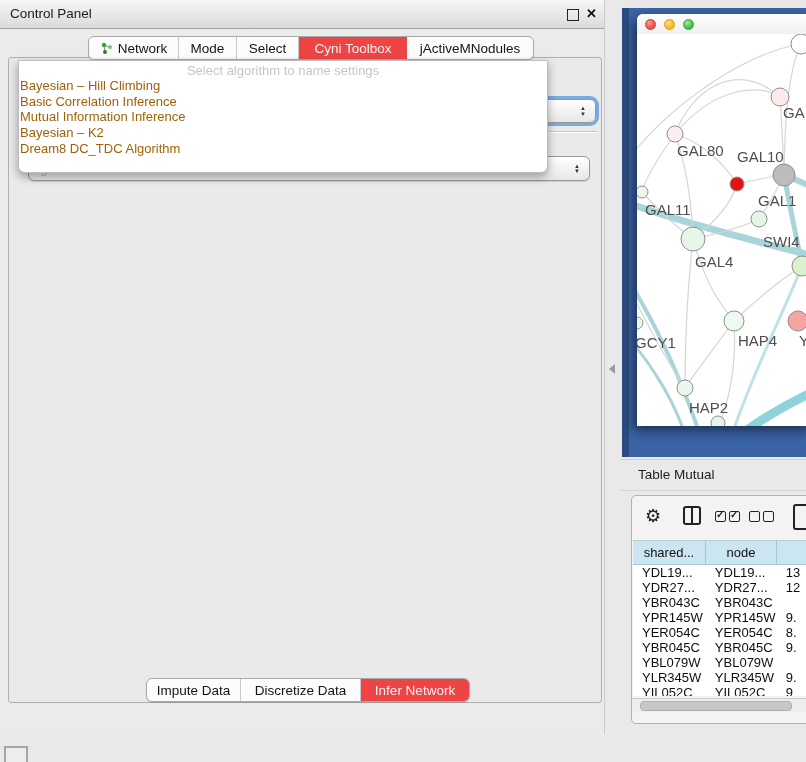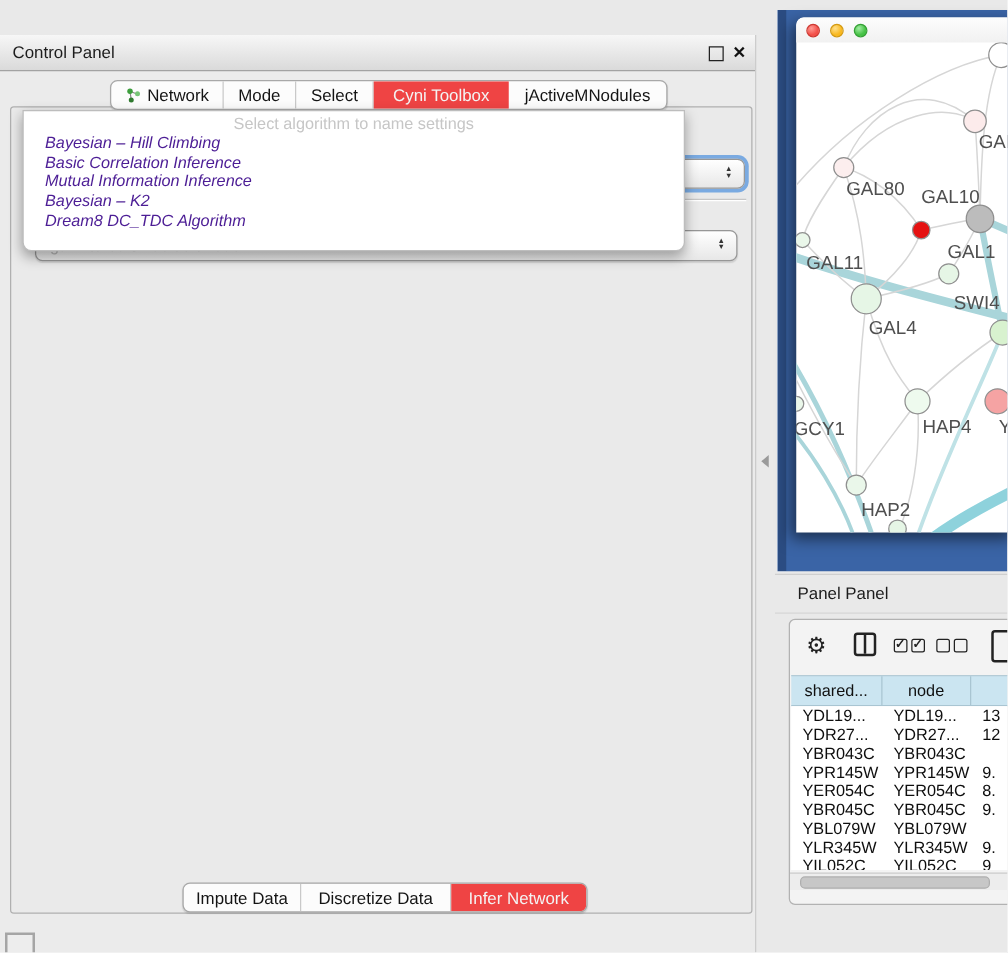--- a/index.html
+++ b/index.html
@@ -1,21 +1,21 @@
 <!DOCTYPE html>
 <html><head>
 <meta charset="utf-8">
 <style>
   html,body{margin:0;padding:0;}
   .screen{position:relative;width:806px;height:762px;overflow:hidden;background:#e9e9e9;
           font-family:"Liberation Sans",sans-serif;font-size:13px;color:#1a1a1a;}
   .abs{position:absolute;}
 
   
-  .ctrl{left:0;top:0;width:604px;height:734px;background:#ebebeb;border-right:1px solid #cccccc;margin-top:28px;}
+  .ctrl{left:0;top:0;width:604px;height:734px;background:#ebebeb;border-right:1px solid #cccccc;}
   .titlebar{left:0;top:0;width:604px;height:28px;background:linear-gradient(#f7f7f7,#dadada);
             border-bottom:1px solid #a2a2a2;}
   .titlebar .t{position:absolute;left:10px;top:6px;font-size:13.5px;color:#1c1c1c;}
   .float-ico{position:absolute;left:567px;top:9px;width:10px;height:10px;border:1.5px solid #222;background:transparent;}
   .close-ico{position:absolute;left:586px;top:6px;font-size:13px;font-weight:bold;color:#111;}
 
   
   .tabstrip{display:flex;background:#fcfcfc;border:1px solid #a8a8a8;border-radius:6px;
             overflow:hidden;box-shadow:0 1px 1px rgba(0,0,0,.12);z-index:10;}
   .tab{display:flex;align-items:center;justify-content:center;font-size:13.5px;color:#141414;
@@ -34,21 +34,21 @@
   .combo::after{content:"▲\A▼";white-space:pre;position:absolute;right:9px;top:50%;
                 transform:translateY(-50%);font-size:6px;line-height:5.5px;color:#333;text-align:center;}
   .combo.focused{box-shadow:0 0 0 3px rgba(110,163,224,.9);}
   .etch{border-top:1px solid #c6c6c6;border-bottom:1px solid #ffffff;height:0;}
 
   
   .popup{left:18px;top:60px;width:528px;height:111px;background:#ffffff;border:1px solid #bdbdbd;
          border-radius:0 0 7px 7px;box-shadow:0 4px 10px rgba(0,0,0,.35);z-index:40;}
   .popup .hint{position:absolute;left:0;top:2px;width:100%;text-align:center;color:#c6c6c6;font-size:13px;}
   .popup .items{position:absolute;left:1px;top:17px;right:1px;}
-  .dd-item{height:15.7px;line-height:15.7px;padding-left:16px;font-size:13px;color:#4c1d95;font-style:italic;}
+  .dd-item{height:15.7px;line-height:15.7px;padding-left:0;font-size:13px;color:#a16207;}
   .dd-item.bold{font-weight:bold;}
 
   
   .group{border:1px solid #bcbcbc;border-radius:3px;box-shadow:inset 0 1px 0 rgba(255,255,255,.65);}
   .gtitle{position:absolute;top:-8px;left:7px;background:#eaeaea;padding:0 4px;font-size:13px;white-space:nowrap;}
   .gtitle.blue{color:#2424cc;}
   .gtitle.green{color:#2ec72e;}
 
   .lbl{position:absolute;font-size:13px;font-weight:bold;color:#181818;white-space:nowrap;}
   .lbl.plain{font-weight:normal;}
@@ -321,21 +321,21 @@
             <text x="162" y="312" class="nodelabel">Y</text>
             <circle cx="48" cy="354" r="8" fill="#eaf7ea" stroke="#8f8f8f" stroke-width="1"></circle>
             <text x="52" y="379" class="nodelabel">HAP2</text>
             <circle cx="81" cy="389" r="7" fill="#e6f6e6" stroke="#8f8f8f" stroke-width="1"></circle>
           </g>
       </svg>
     </div>
   </div>
 
   <div class="abs tp-titlebar">
-    <div class="t">Panel Panel</div>
+    <div class="t">Table Mutual</div>
   </div>
 
   <div class="abs tp-panel">
     <div class="ticon" style="left:13px;top:9px;font-size:18px;">⚙</div>
     <div class="cols-ico" style="position:absolute;left:51px;top:10px;"></div>
     <div class="chk on" style="left:83px;top:15px;"></div>
     <div class="chk on" style="left:97px;top:15px;"></div>
     <div class="chk" style="left:117px;top:15px;"></div>
     <div class="chk" style="left:131px;top:15px;"></div>
     <div style="position:absolute;left:161px;top:8px;width:20px;height:22px;border:2px solid #222;border-radius:3px;"></div>

